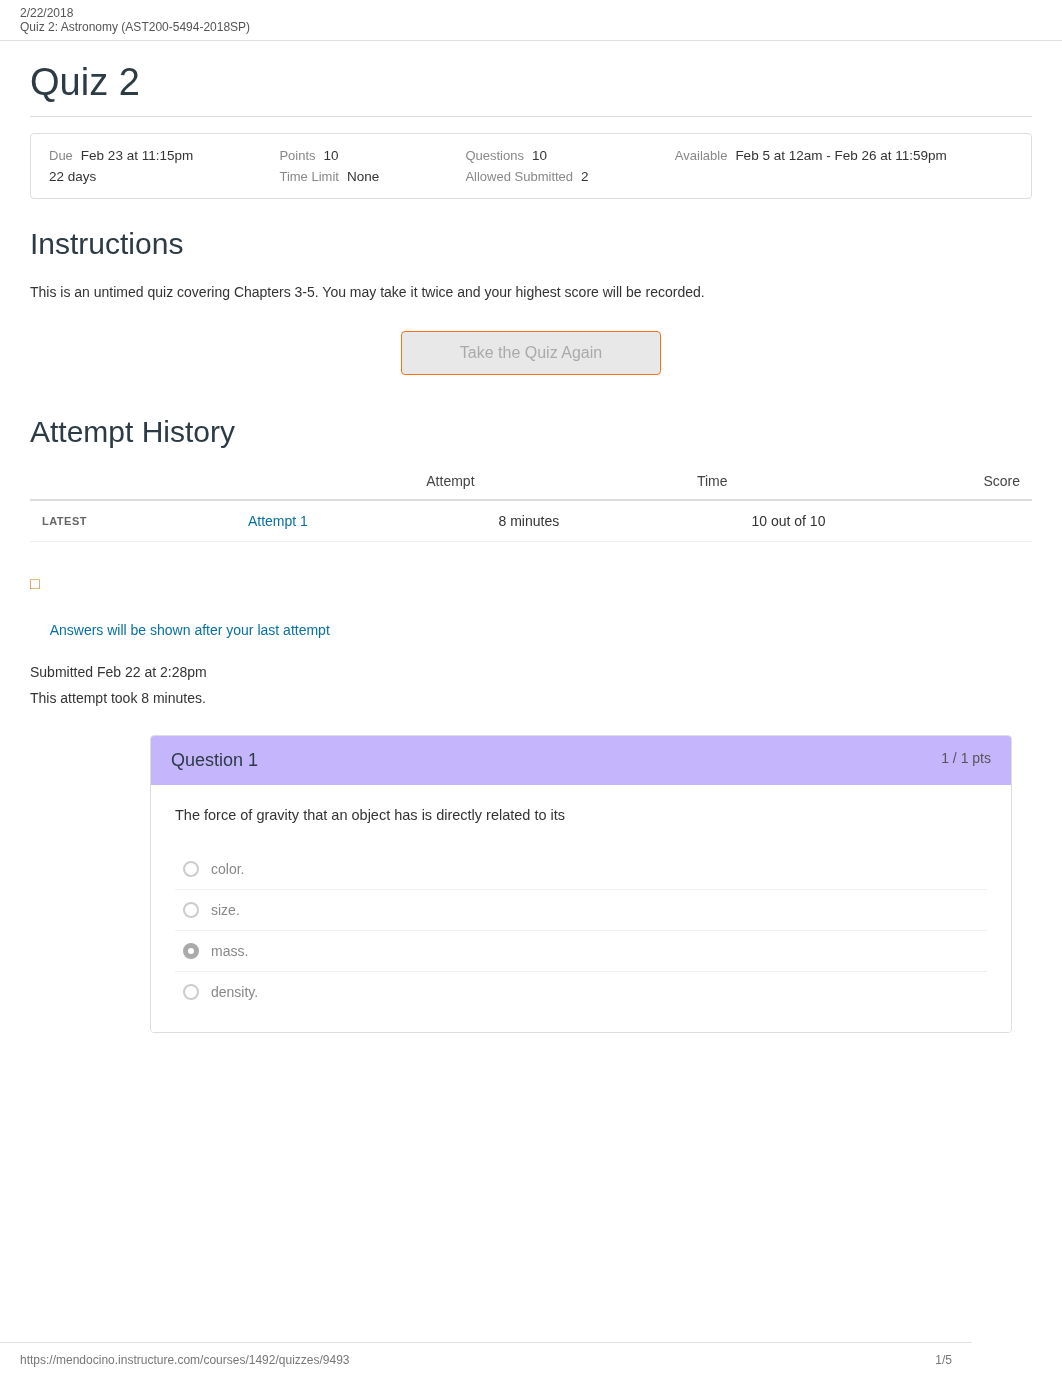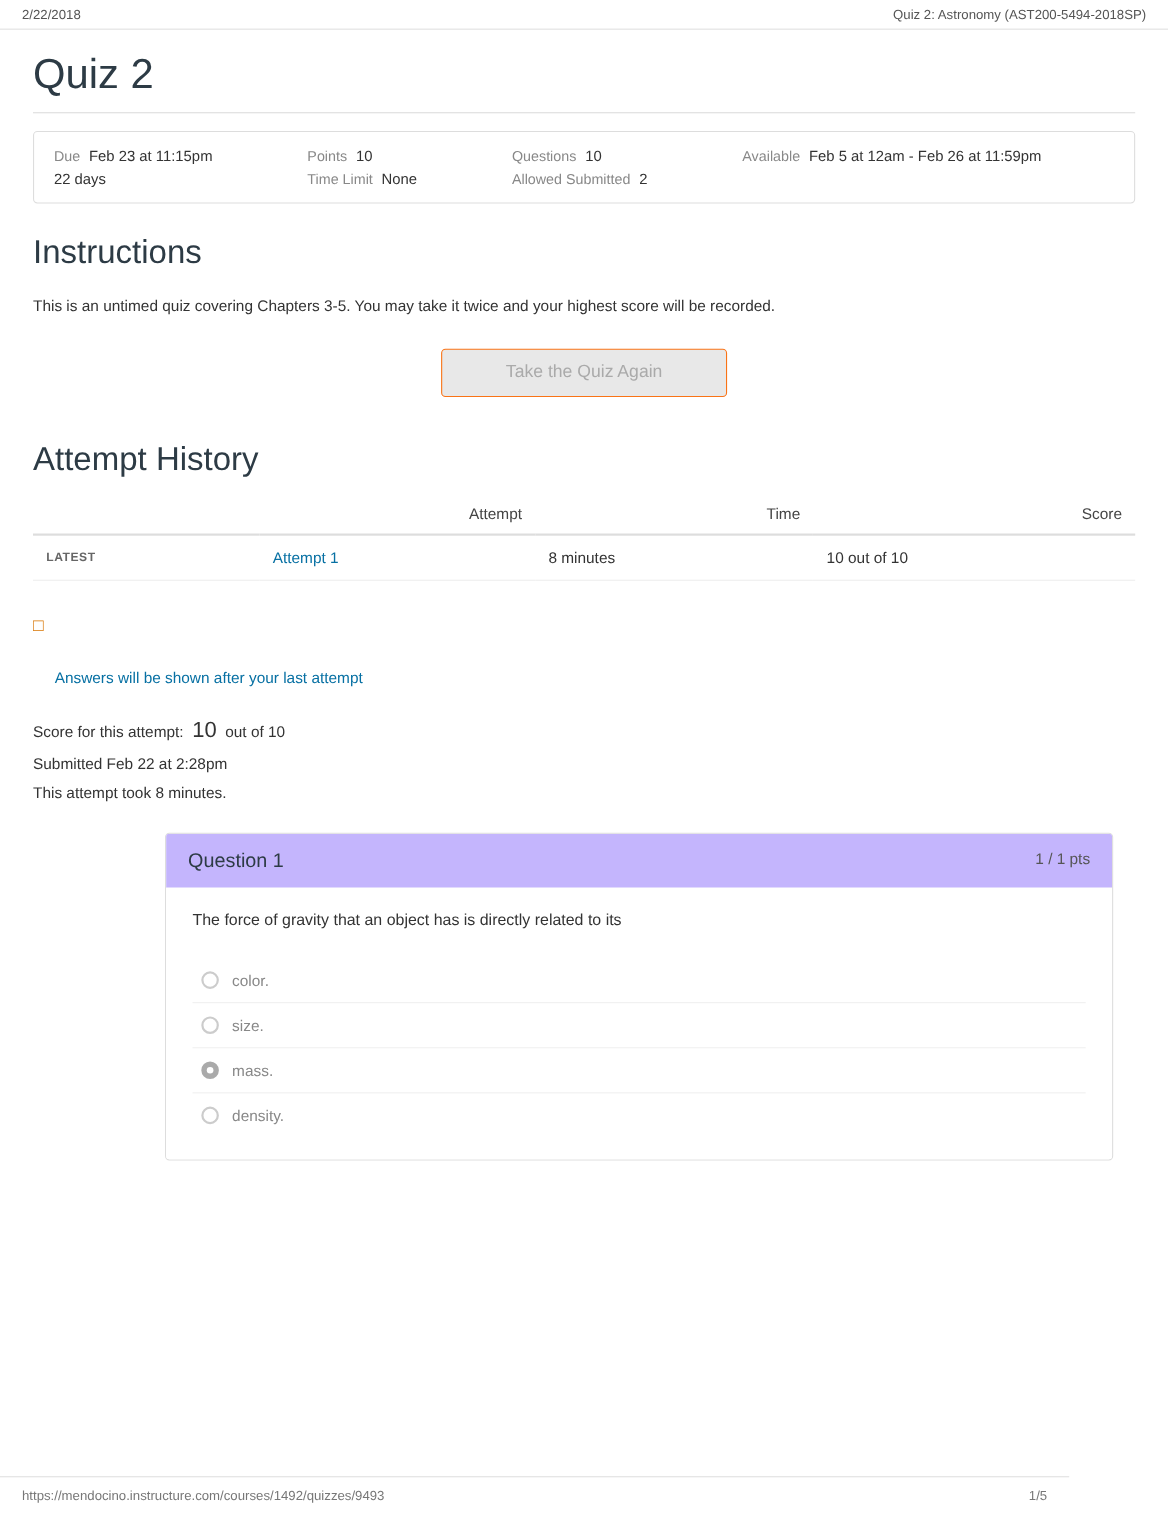--- a/index.html
+++ b/index.html
@@ -11,20 +11,21 @@
       width: 1062px;
     }
 
     .top-bar {
       display: flex;
       justify-content: space-between;
       padding: 6px 20px;
       font-size: 12px;
       color: #555;
       border-bottom: 1px solid #e0e0e0;
+      flex-direction: column;
     }
 
     .page-content {
       padding: 20px 30px 60px 30px;
     }
 
     h1.quiz-title {
       font-size: 38px;
       font-weight: 300;
       color: #2d3b45;
@@ -330,25 +331,20 @@
   </tr>
       </tbody>
   </table>
 
   <div class="info-box">
     <span class="info-icon">□</span>
     <span class="info-text">Answers will be shown after your last attempt</span>
   </div>
 
   <div class="score-info">
-    <div>
-      <span>Score for this attempt:</span>
-      &nbsp;<span class="score-highlight">10</span>
-      &nbsp;<span>out of 10</span>
-    </div>
     <div>Submitted Feb 22 at 2:28pm</div>
     <div>This attempt took 8 minutes.</div>
   </div>
 
   <div class="question-block">
     <div class="question-header">
       <span class="question-number">Question 1</span>
       <span class="question-pts">1 / 1 pts</span>
     </div>
     <div class="question-body">

